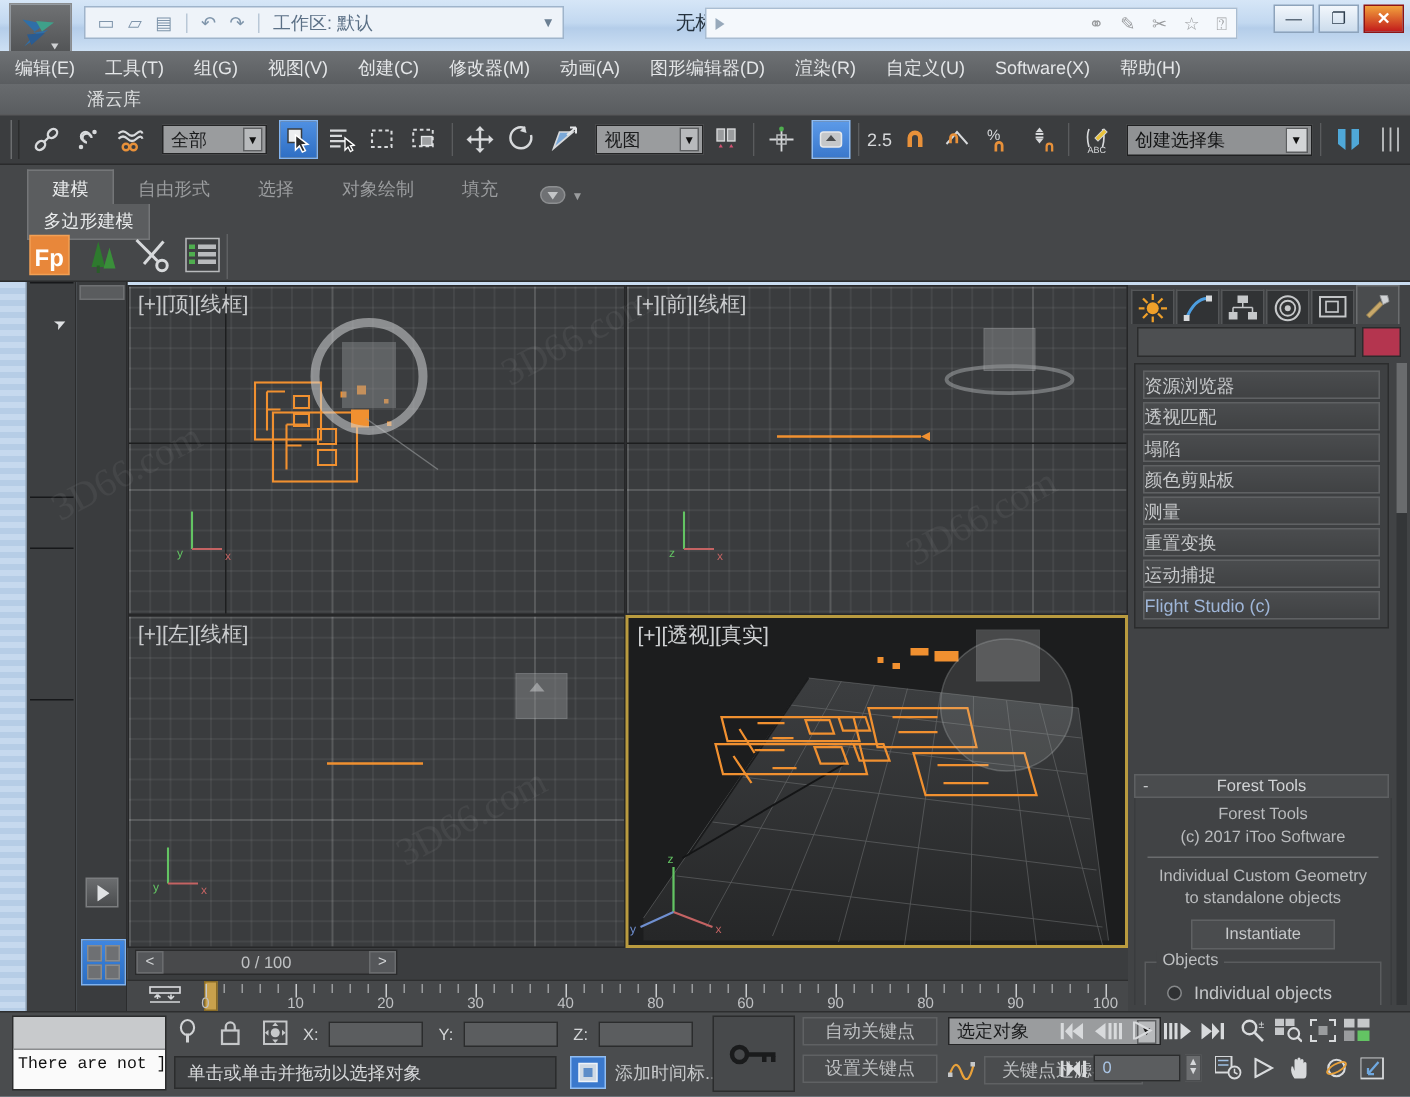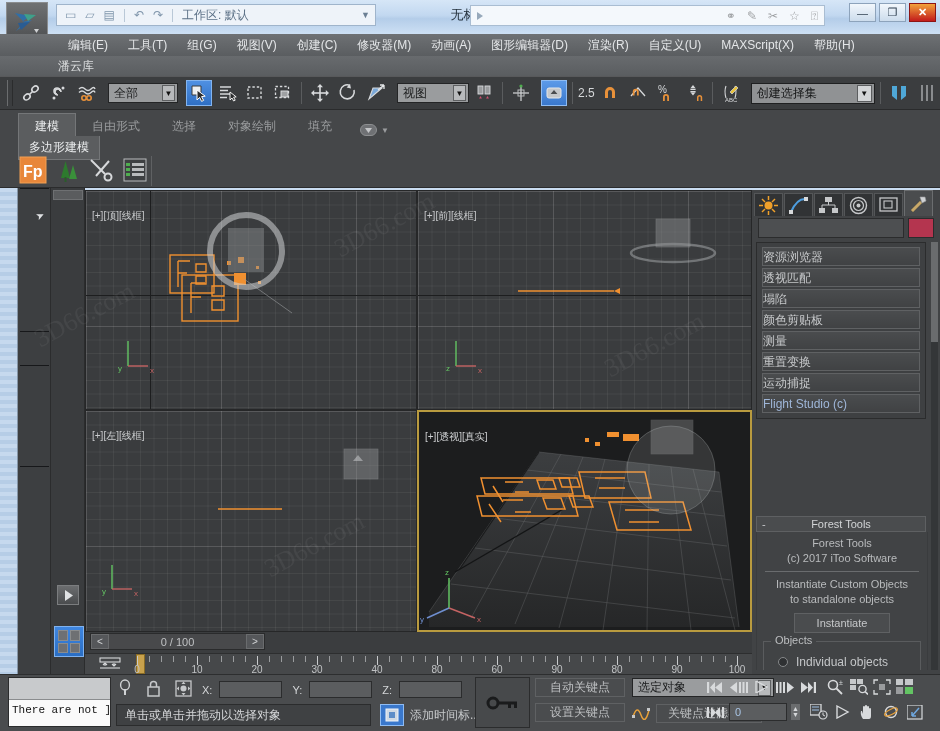--- a/index.html
+++ b/index.html
@@ -51,21 +51,21 @@
   .infobar .icons { margin-left:auto; margin-right:6px; display:flex; gap:11px; opacity:.38; }
   .wbtns { position:absolute; right:4px; top:3px; display:flex; gap:3px; }
   .wbtn { width:27px; height:19px; border:1px solid #8da3bb; background:linear-gradient(#f2f7fc,#ccdcec);
           display:flex; align-items:center; justify-content:center; font-size:11px; color:#2f3f4f; }
   .wbtn.close { background:linear-gradient(#f2a23c,#c21b1b); color:#fff; border-color:#8d1414; font-weight:bold; }
 
   
   .menubar {
     position:absolute; left:0; top:34px; width:940px; height:22px;
     background: linear-gradient(#6e7174, #5a5d60);
-    display:flex; align-items:center; padding-left:58px; gap:0;
+    display:flex; align-items:center; gap:0;
   }
   .menubar .mi { color:#e4e6e8; font-size:12px; padding:2px 10px; white-space:nowrap; }
   .menubar2 {
     position:absolute; left:0; top:56px; width:940px; height:20px;
     background: linear-gradient(#686b6e, #5a5d60);
     display:flex; align-items:center; padding-left:58px;
   }
   .menubar2 .mi { color:#dcdedf; font-size:12px; }
 
   
@@ -147,21 +147,21 @@
   }
   .layoutbtn i { background:#6e7073; border:1px solid #8a8c8e; display:block; }
 
   
   .vpwrap { position:absolute; left:85px; top:190px; width:667px; height:442px; background:#2b2c2d; }
   .vp { position:absolute; background:#3a3c3e; overflow:hidden; }
   .vp.tl { left:0;   top:0;   width:332px; height:220px; border:1px solid #262728; }
   .vp.tr { left:332px; top:0; width:335px; height:220px; border:1px solid #262728; }
   .vp.bl { left:0;   top:220px; width:332px; height:222px; border:1px solid #262728; }
   .vp.br { left:332px; top:220px; width:335px; height:222px; border:2px solid #b99b3f; background:#1c1d1e; }
-  .vplabel { position:absolute; left:6px; top:18px; color:#c9cbcd; font-size:10px; z-index:5; white-space:nowrap; }
+  .vplabel { position:absolute; left:6px; top:3px; color:#c9cbcd; font-size:14px; z-index:5; white-space:nowrap; }
   .vp.br .vplabel { color:#cfd1d3; }
   .grid-ortho {
     position:absolute; inset:0;
     background-image:
       linear-gradient(to right, rgba(255,255,255,.055) 1px, transparent 1px),
       linear-gradient(to bottom, rgba(255,255,255,.055) 1px, transparent 1px),
       linear-gradient(to right, rgba(255,255,255,.10) 1px, transparent 1px),
       linear-gradient(to bottom, rgba(255,255,255,.10) 1px, transparent 1px);
     background-size: 13.5px 13.5px, 13.5px 13.5px, 135px 135px, 135px 135px;
   }
@@ -291,21 +291,21 @@
     <div class="mi">编辑(E)</div>
     <div class="mi">工具(T)</div>
     <div class="mi">组(G)</div>
     <div class="mi">视图(V)</div>
     <div class="mi">创建(C)</div>
     <div class="mi">修改器(M)</div>
     <div class="mi">动画(A)</div>
     <div class="mi">图形编辑器(D)</div>
     <div class="mi">渲染(R)</div>
     <div class="mi">自定义(U)</div>
-    <div class="mi">MAXScript(X)</div>
+    <div class="mi">Software(X)</div>
     <div class="mi">帮助(H)</div>
   </div>
   <div class="menubar2">
     <div class="mi">潘云库</div>
   </div>
 
   <div class="maintoolbar">
     <div class="grip"></div>
 
     <div class="tbtn">
@@ -875,21 +875,21 @@
 
       <div class="ftools">
         <div class="rollhdr">
           <span class="minus">-</span>
           <span>Forest Tools</span>
         </div>
         <div class="ftbody">
           <div class="ftcopy">Forest Tools</div>
           <div class="ftcopy">(c) 2017 iToo Software</div>
           <div class="ftdiv"></div>
-          <div class="ftdesc">Instantiate Custom Objects</div>
+          <div class="ftdesc">Individual Custom Geometry</div>
           <div class="ftdesc">to standalone objects</div>
           <div class="instbtn">Instantiate</div>
           <div class="grp">
             <span class="glbl">Objects</span>
             <div class="radio">
               <span class="rb"></span>
               <span>Individual objects</span>
             </div>
 
           </div>

